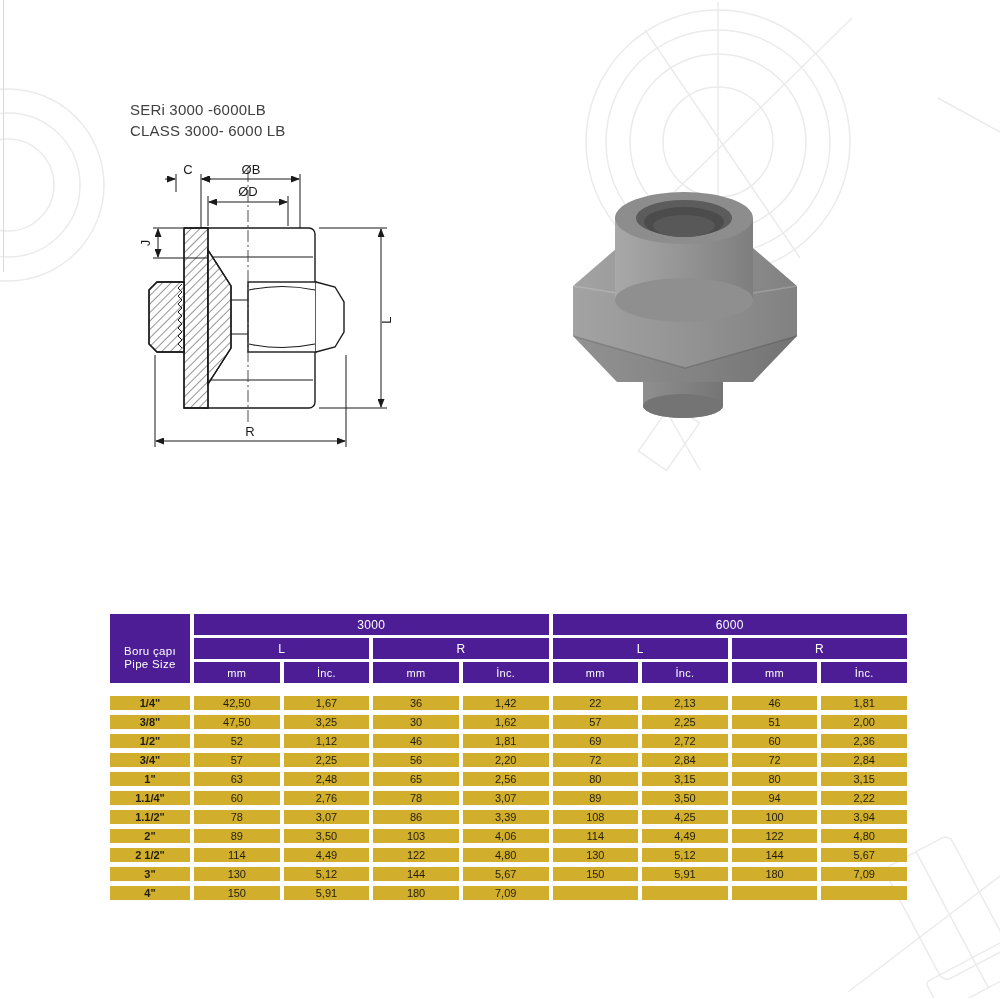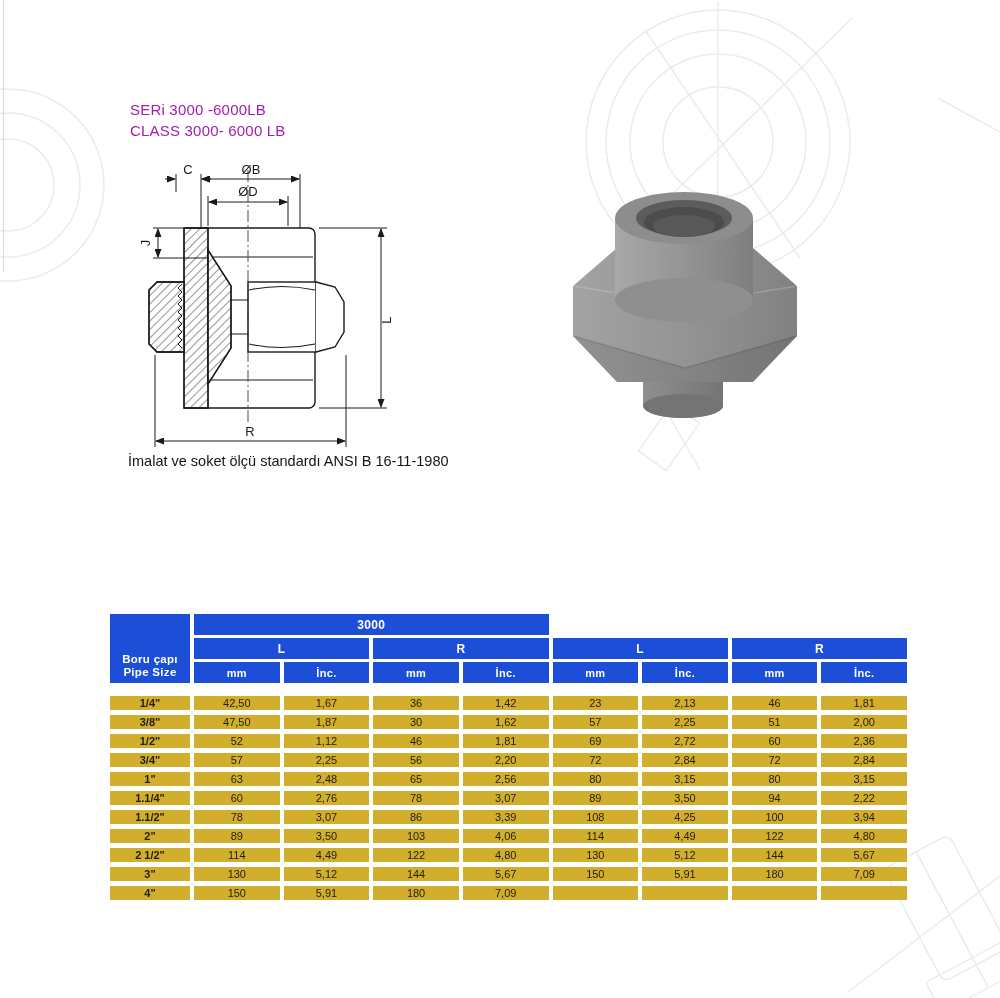--- a/index.html
+++ b/index.html
@@ -7,43 +7,43 @@
     width:1000px;height:998px;position:relative;overflow:hidden;
     background:#ffffff;
     font-family:"Liberation Sans","DejaVu Sans",sans-serif;
     color:#1a1a1a;
   }
   .layer{position:absolute;}
   #watermarks{left:0;top:0;z-index:0;pointer-events:none;}
   .content{z-index:1;}
 
   
-  .title-block{left:130px;top:99px;font-size:15px;line-height:21px;letter-spacing:.2px;color:#a21caf;}
+  .title-block{left:130px;top:99px;font-size:15px;line-height:21px;letter-spacing:.2px;color:#404040;}
 
   
   .notes{left:128px;top:450px;font-size:14.5px;line-height:22px;color:#141414;}
 
   
   .scan-edge{left:3px;top:0;width:1px;height:272px;background:#d9d9d9;}
 
   
   .dim-table{left:110px;top:614px;width:797px;}
   .thead{
     display:grid;
     grid-template-columns:80px repeat(8,1fr);
     grid-template-rows:21px 21px 21px;
     gap:3px 4px;
   }
   .hcell{
-    background:#1d4ed8;color:#fff;
+    background:#4c1d95;color:#fff;
     display:flex;align-items:center;justify-content:center;
-    font-weight:bold;font-size:12px;letter-spacing:.3px;
+    font-weight:normal;font-size:12px;letter-spacing:.3px;
   }
   .corner{grid-row:1/4;grid-column:1;flex-direction:column;justify-content:flex-end;
-    padding-bottom:4px;font-size:11.5px;line-height:13px;}
+    padding-bottom:12px;font-size:11.5px;line-height:13px;}
   .g1{grid-column:2/6;grid-row:1;}
   .g2{grid-column:6/10;grid-row:1;}
   .sub{grid-row:2;}
   .unit{grid-row:3;font-size:11px;}
   .tbody{
     display:grid;
     grid-template-columns:80px repeat(8,1fr);
     grid-auto-rows:14px;
     gap:5px 4px;
     margin-top:13px;
@@ -205,30 +205,30 @@
     <rect x="50" y="40" width="138" height="82" fill="url(#gcyl)"></rect>
     <ellipse cx="119" cy="122" rx="69" ry="22" fill="#8f8f8f"></ellipse>
     <ellipse cx="119" cy="40" rx="69" ry="26" fill="#8d8d8d"></ellipse>
     <ellipse cx="119" cy="40" rx="48" ry="18" fill="#5c5c5c"></ellipse>
     <ellipse cx="119" cy="44" rx="40" ry="15" fill="#4c4c4c"></ellipse>
     <ellipse cx="119" cy="48" rx="31" ry="11" fill="#585858"></ellipse>
   </g>
 </svg>
 
 <div class="layer content notes">
-  <div>İmalat ve soket ölçü standardı ANSI B 16-11-1980</div>
 </div>
 
 <div class="layer content dim-table">
   <div class="thead">
     <div class="hcell corner">
       <div>Boru çapı</div>
       <div>Pipe Size</div>
     </div>
     <div class="hcell g1">3000</div>
+    <div class="hcell g2">6000</div>
 
     <div class="hcell sub" style="grid-column:2/4">L</div>
     <div class="hcell sub" style="grid-column:4/6">R</div>
     <div class="hcell sub" style="grid-column:6/8">L</div>
     <div class="hcell sub" style="grid-column:8/10">R</div>
 
     <div class="hcell unit" style="grid-column:2">mm</div>
     <div class="hcell unit" style="grid-column:3">İnc.</div>
     <div class="hcell unit" style="grid-column:4">mm</div>
     <div class="hcell unit" style="grid-column:5">İnc.</div>
@@ -236,27 +236,27 @@
     <div class="hcell unit" style="grid-column:7">İnc.</div>
     <div class="hcell unit" style="grid-column:8">mm</div>
     <div class="hcell unit" style="grid-column:9">İnc.</div>
   </div>
   <div class="tbody">
       <div class="cell size">1/4"</div>
       <div class="cell val">42,50</div>
       <div class="cell val">1,67</div>
       <div class="cell val">36</div>
       <div class="cell val">1,42</div>
-      <div class="cell val">23</div>
+      <div class="cell val">22</div>
       <div class="cell val">2,13</div>
       <div class="cell val">46</div>
       <div class="cell val">1,81</div>
       <div class="cell size">3/8"</div>
       <div class="cell val">47,50</div>
-      <div class="cell val">1,87</div>
+      <div class="cell val">3,25</div>
       <div class="cell val">30</div>
       <div class="cell val">1,62</div>
       <div class="cell val">57</div>
       <div class="cell val">2,25</div>
       <div class="cell val">51</div>
       <div class="cell val">2,00</div>
       <div class="cell size">1/2"</div>
       <div class="cell val">52</div>
       <div class="cell val">1,12</div>
       <div class="cell val">46</div>

